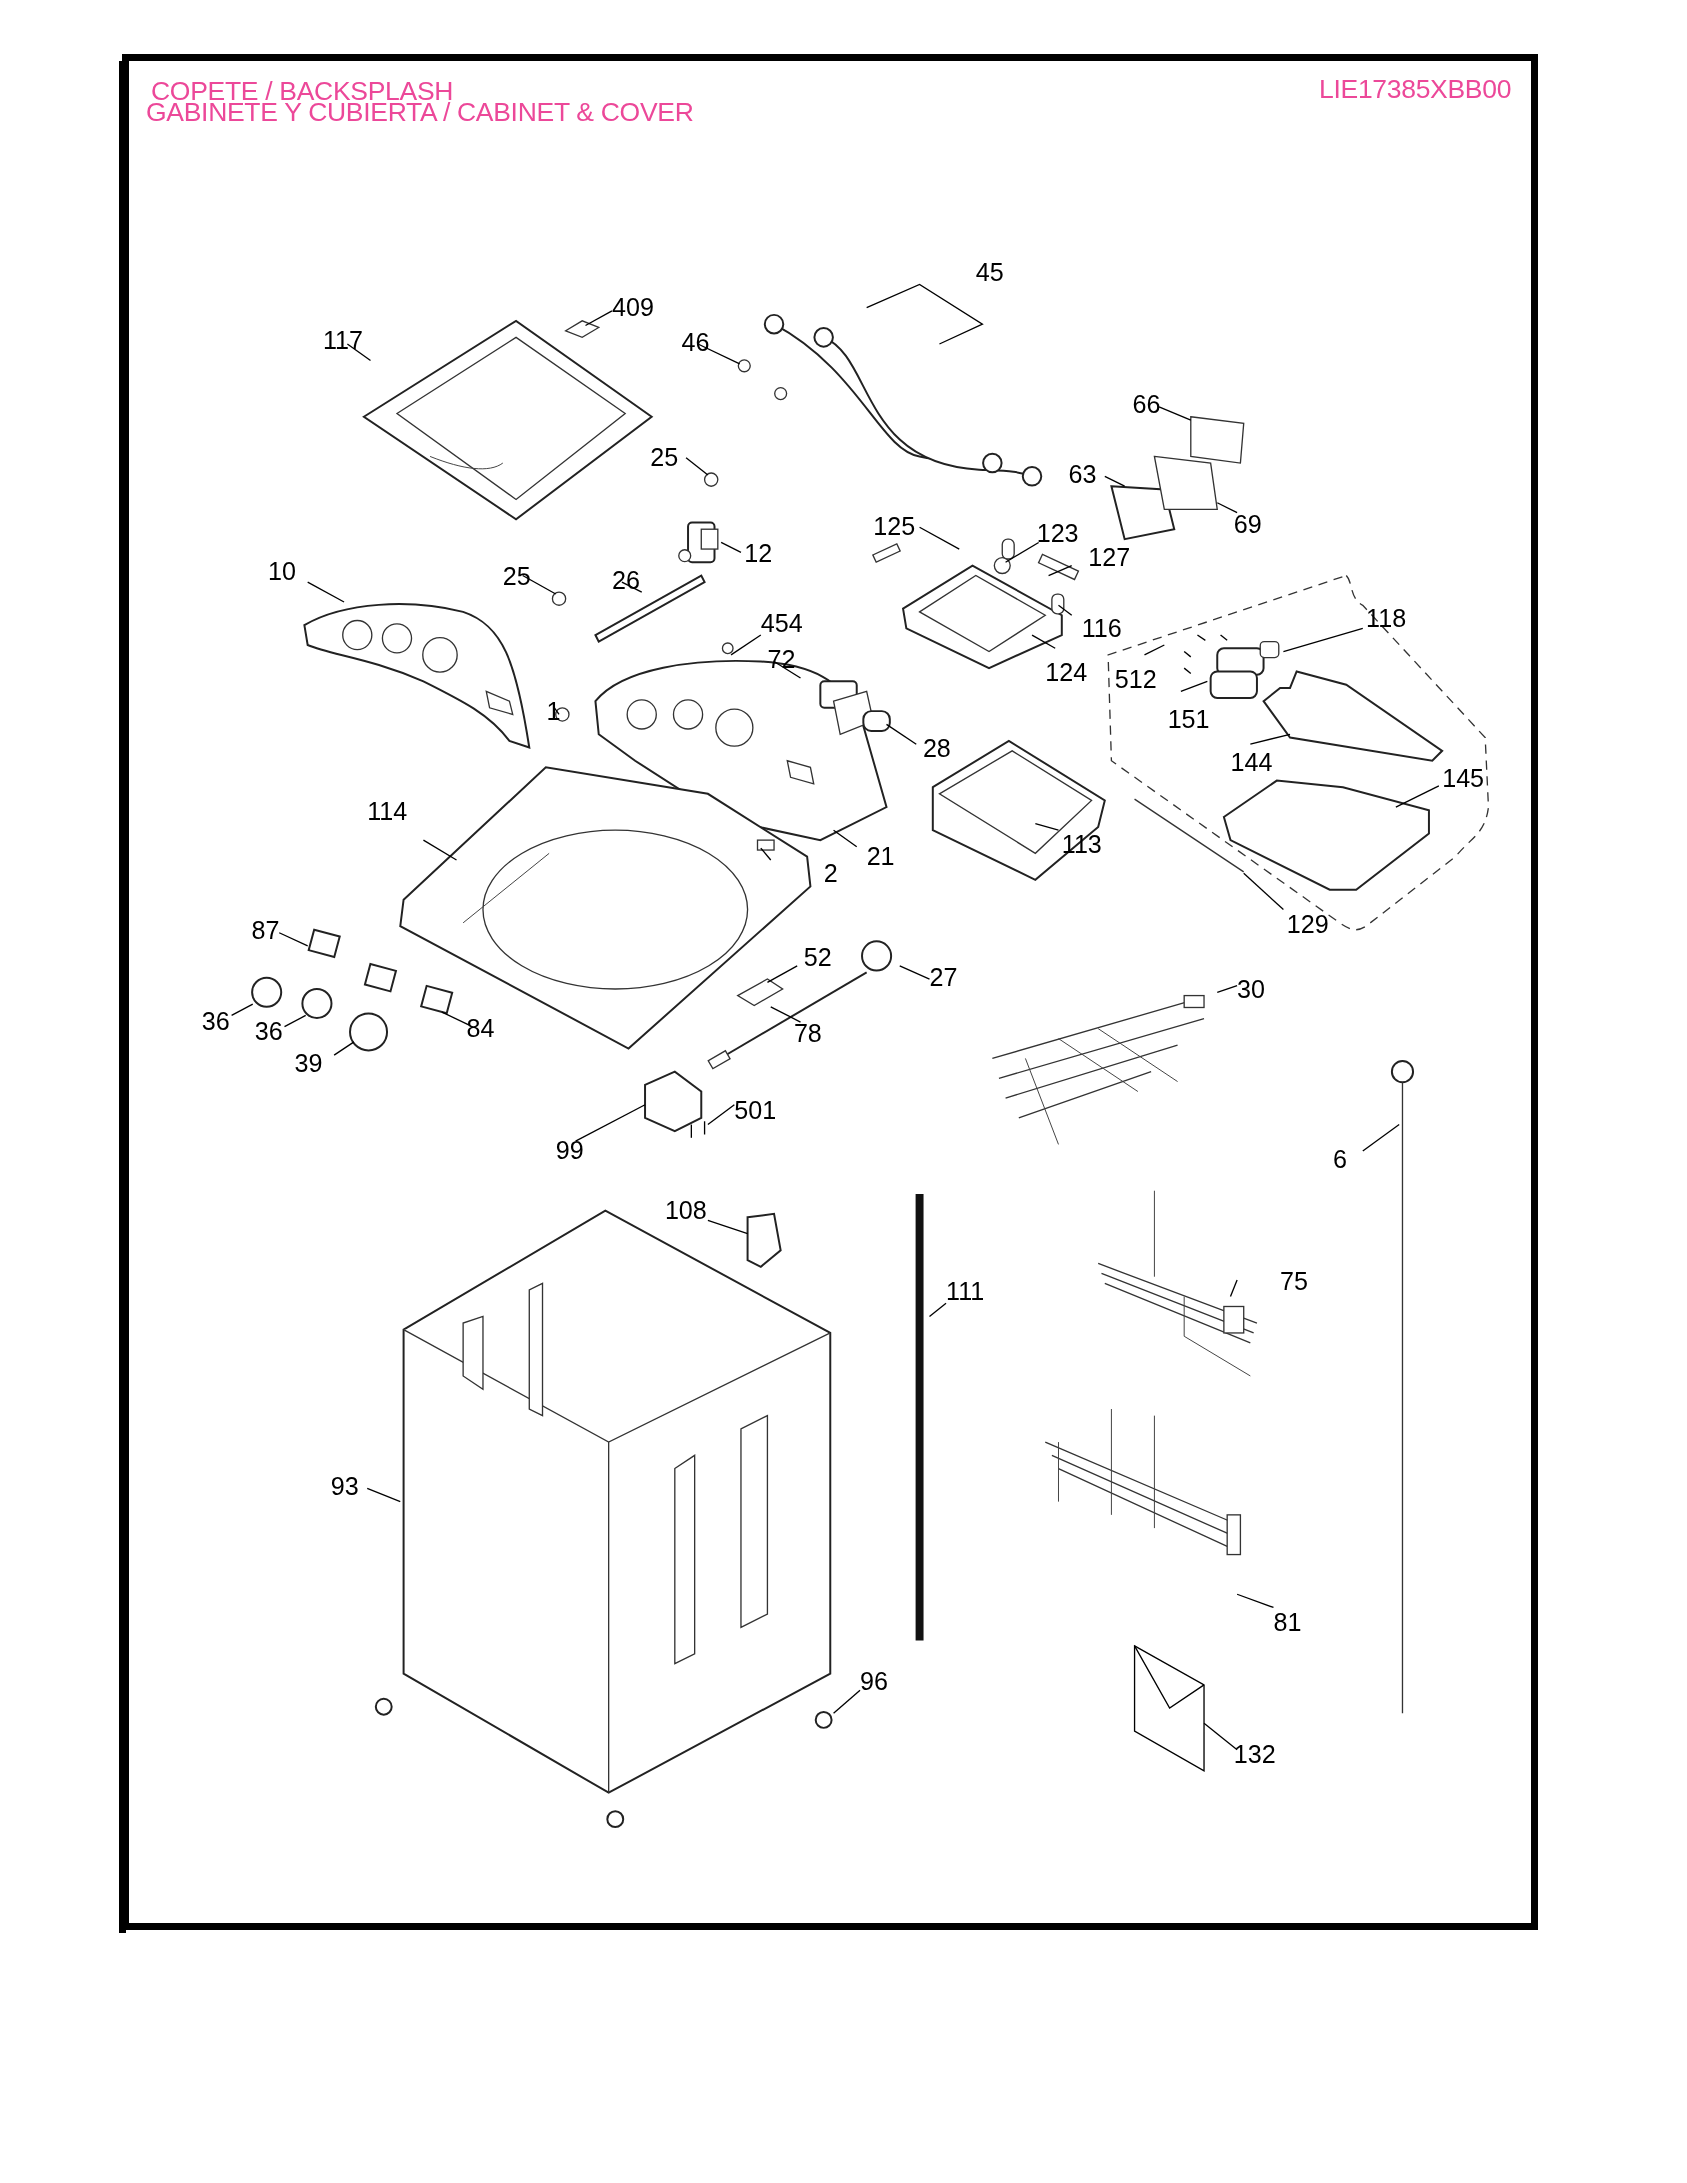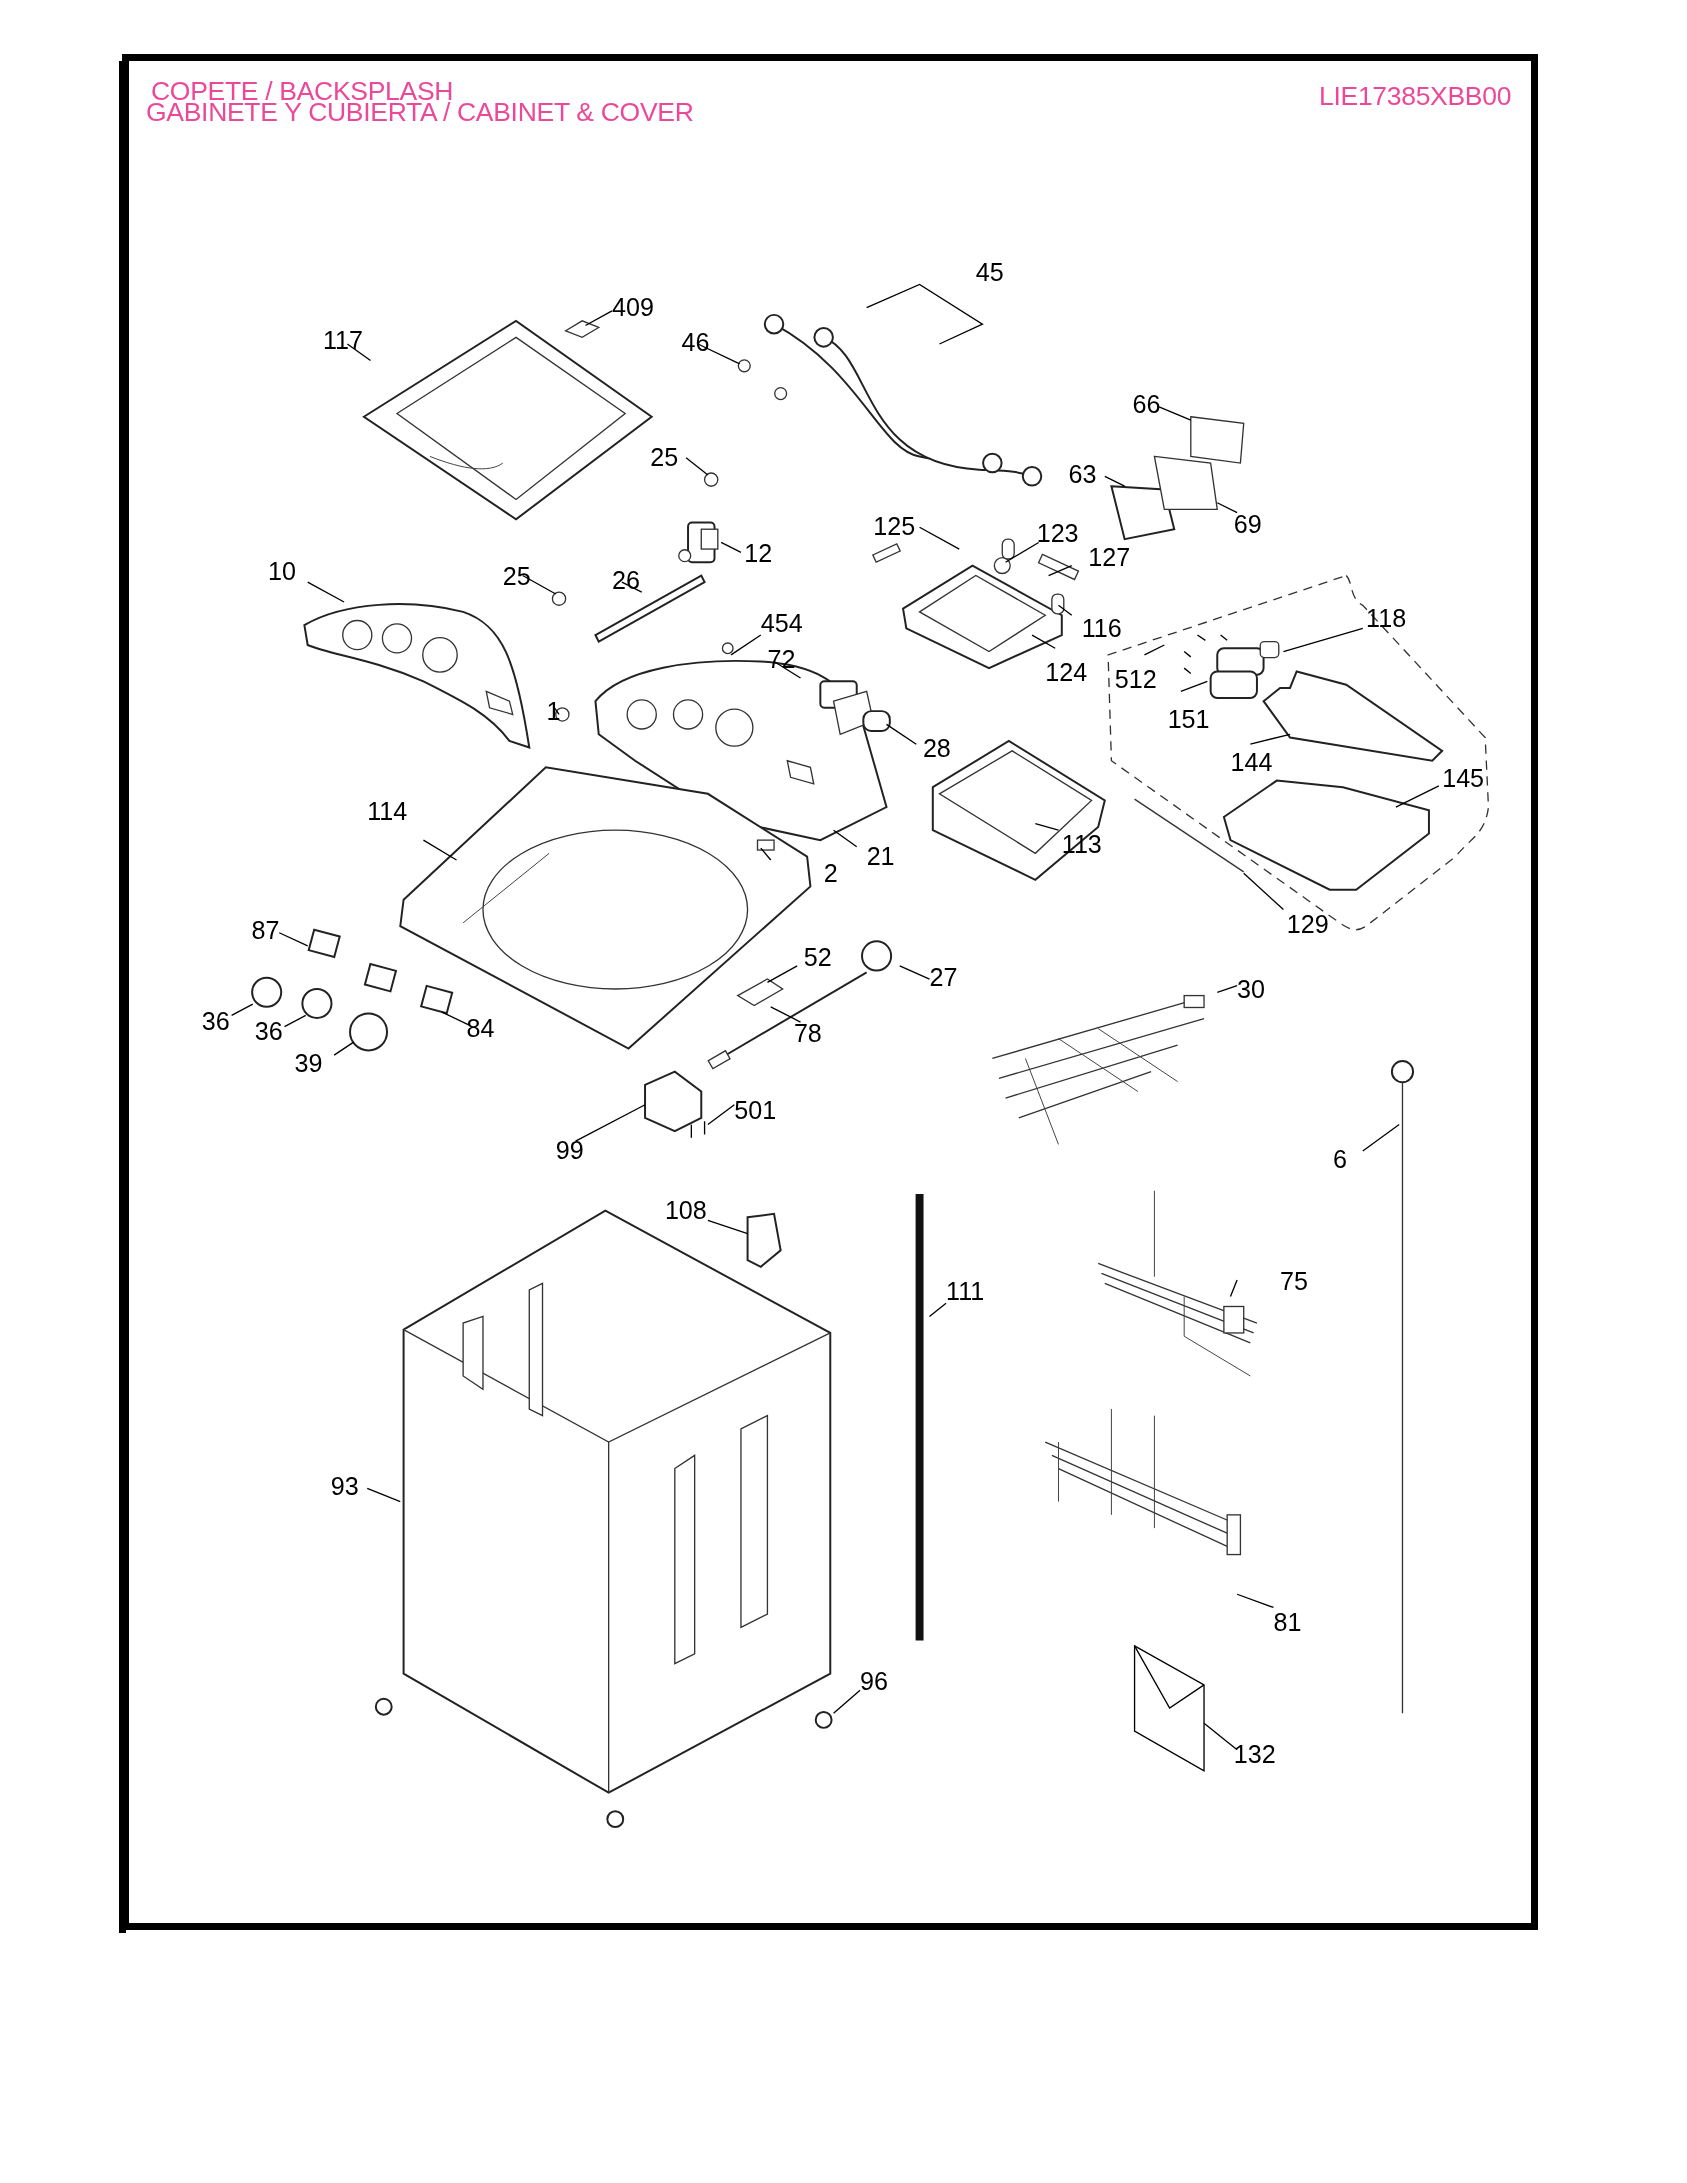--- a/index.html
+++ b/index.html
@@ -16,21 +16,21 @@
   .thin{stroke:#444;stroke-width:1.5;fill:none;}
 </style>
 </head>
 <body>
 
 <div class="frame-shadow"></div>
 <div class="frame"></div>
 
 <div class="title" style="left:151px;top:78px;">COPETE / BACKSPLASH</div>
 <div class="title" style="left:146px;top:99px;">GABINETE Y CUBIERTA / CABINET &amp; COVER</div>
-<div class="title" style="left:1319px;top:83px;">LIE17385XBB00</div>
+<div class="title" style="left:1319px;top:76px;">LIE17385XBB00</div>
 
 <svg id="diagram" width="1687" height="2183" viewBox="0 0 2550 3300">
 
   <g>
     <path class="pt" d="M1170 490 C1300 560 1330 680 1390 690 C1430 700 1460 690 1500 700"></path>
     <path class="pt" d="M1245 510 C1320 540 1300 700 1480 710 C1520 712 1540 712 1560 720"></path>
     <circle class="pt" cx="1170" cy="490" r="14"></circle>
       <circle class="pt" cx="1245" cy="510" r="14"></circle>
     <circle class="pt" cx="1500" cy="700" r="14"></circle>
       <circle class="pt" cx="1560" cy="720" r="14"></circle>

